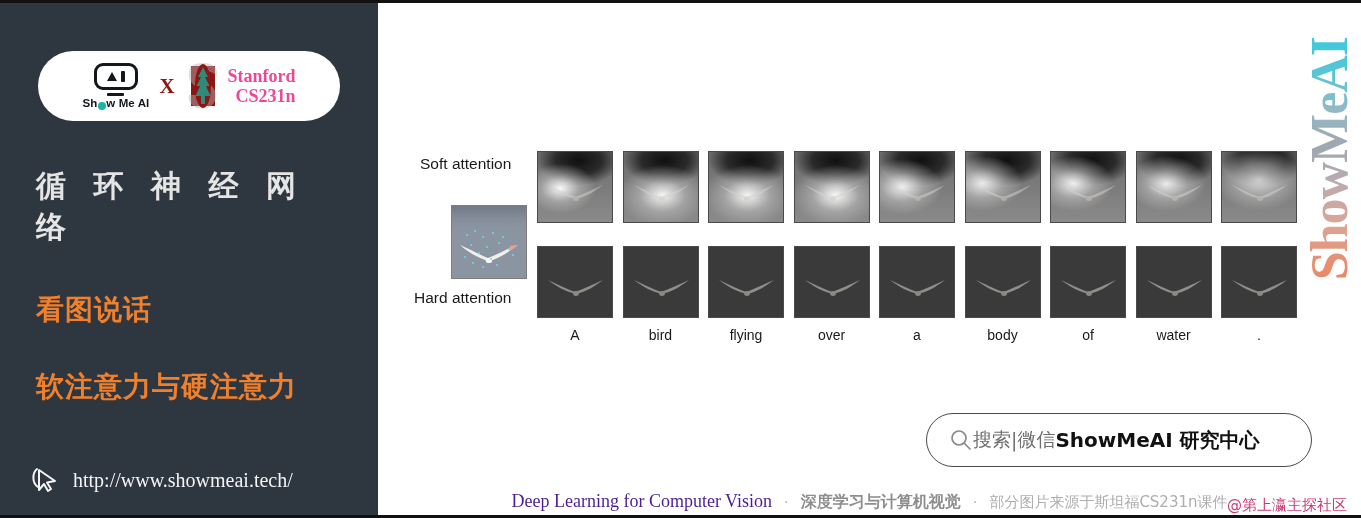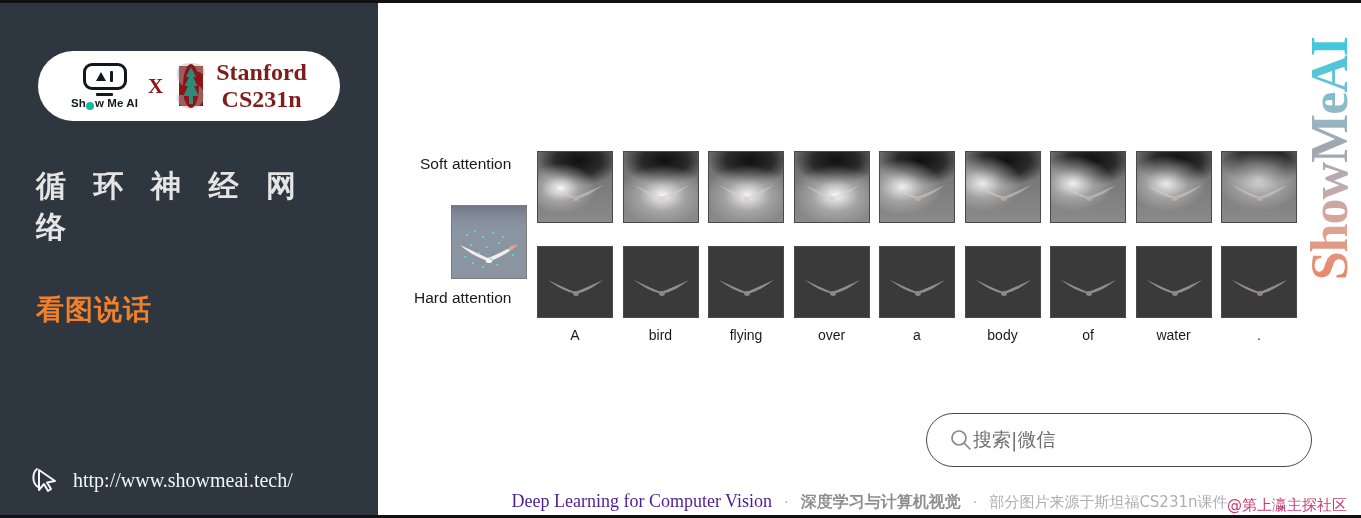--- a/index.html
+++ b/index.html
@@ -25,22 +25,22 @@
   .smai-bar{width:3.5px;height:11px;background:#13181d;border-radius:1px;}
   .smai-stand{width:17px;height:3.5px;background:#13181d;margin-top:1.5px;border-radius:1px;}
   .smai-word{font-size:11.5px;font-weight:bold;color:#13181d;letter-spacing:.1px;
              display:flex;align-items:flex-end;}
   .smai-globe{display:inline-block;width:8px;height:8px;border-radius:50%;
               background:#19b5a5;margin:0 .5px;position:relative;top:1px;}
   .x-mark{font-size:21px;font-weight:bold;color:#8c1515;font-family:"Liberation Serif",serif;}
   .stanford-block{display:flex;align-items:center;gap:7px;}
   .stanford-s{position:relative;width:36px;height:52px;}
   .stanford-s svg{display:block;}
-  .stanford-text{font-family:"Liberation Serif",serif;color:#7f1d1d;font-weight:bold;
-                 line-height:1.12;font-size:24px;text-align:center;}
+  .stanford-text{font-family:"Liberation Serif",serif;color:#ec4899;font-weight:bold;
+                 line-height:1.12;font-size:18px;text-align:right;}
 
   #cn-title{position:absolute;left:36px;top:163px;width:320px;color:#e5e5e5;
             font-size:30px;font-weight:bold;letter-spacing:10px;
             font-family:Liberation Serif, serif;}
   #sub1{position:absolute;left:36px;top:288px;color:#f0802c;font-size:28px;
         font-weight:bold;letter-spacing:1px;font-family:"DejaVu Sans",sans-serif;}
   #sub2{position:absolute;left:36px;top:365px;color:#f0802c;font-size:28px;
         font-weight:bold;letter-spacing:1px;font-family:"DejaVu Sans",sans-serif;}
 
   #site-row{position:absolute;left:30px;top:462px;display:flex;align-items:center;gap:13px;}
@@ -139,20 +139,21 @@
         </div>
         <div class="stanford-text">
           <div>Stanford</div>
           <div>CS231n</div>
         </div>
       </div>
     </div>
 
     <div id="cn-title">循 环 神 经 网 络</div>
     <div id="sub1">看图说话</div>
+    <div id="sub2">软注意力与硬注意力</div>
 
     <div id="site-row">
       <svg width="30" height="30" viewBox="0 0 30 30">
         <path d="M7 4 C2 8 2 18 8 22" stroke="#f2f4f6" stroke-width="2" fill="none" stroke-linecap="round"></path>
         <path d="M9 5 L9 25 L14 19 L18 26 L21 24 L17 17.5 L25 16 Z" fill="none" stroke="#f2f4f6" stroke-width="2" stroke-linejoin="round"></path>
       </svg>
       <span id="site-url">http://www.showmeai.tech/</span>
     </div>
   </div>
 
@@ -330,20 +331,21 @@
     </div>
 
     <div id="searchbar">
       <svg width="24" height="24" viewBox="0 0 24 24">
         <circle cx="10" cy="10" r="7" fill="none" stroke="#8a8a8a" stroke-width="1.7"></circle>
         <line x1="15" y1="15" x2="21" y2="21" stroke="#8a8a8a" stroke-width="1.7" stroke-linecap="round"></line>
       </svg>
       <span class="q">搜索</span>
       <span class="q">|</span>
       <span class="q">微信</span>
+      <span class="strong">ShowMeAI 研究中心</span>
     </div>
 
     <div id="footer">
       <span class="en">Deep Learning for Computer Vision</span>
       <span class="dot">·</span>
       <span class="cnb">深度学习与计算机视觉</span>
       <span class="dot">·</span>
       <span class="cn">部分图片来源于斯坦福CS231n课件</span>
     </div>
 

